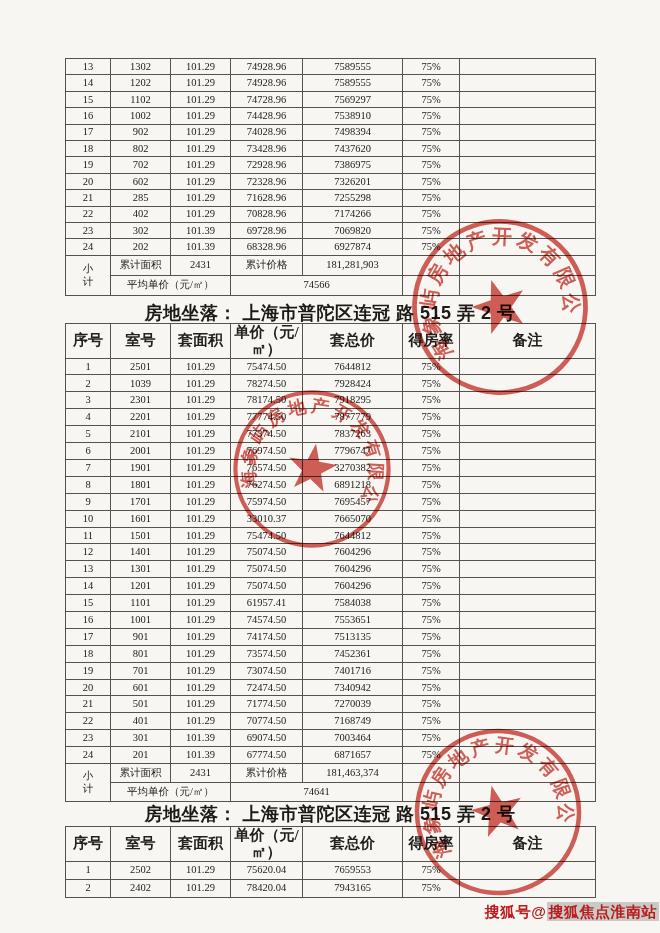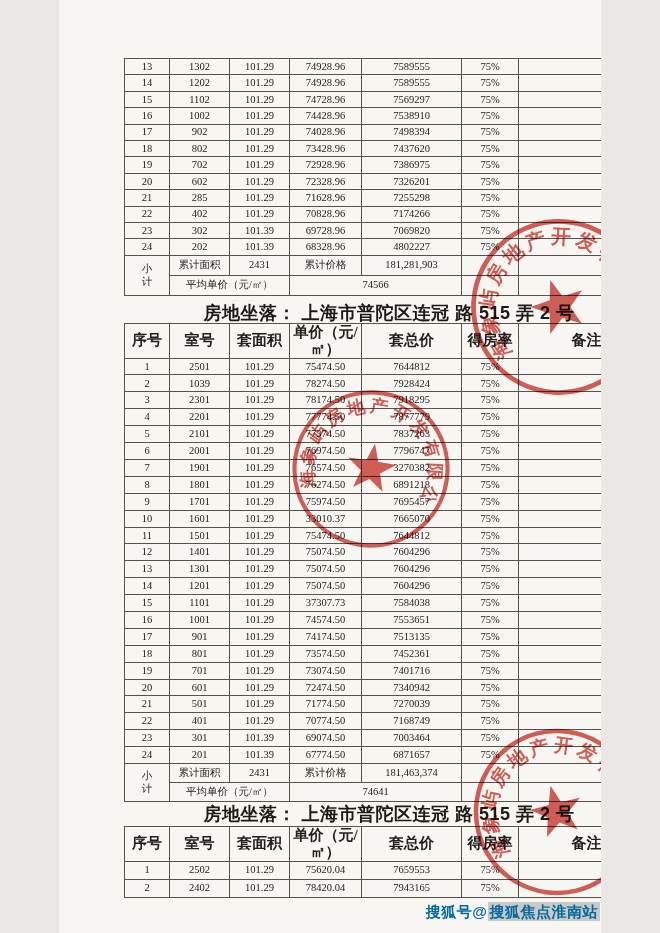--- a/index.html
+++ b/index.html
@@ -1,19 +1,19 @@
 <!DOCTYPE html>
 <html><head>
 <meta charset="utf-8">
 <style>
   * { margin:0; padding:0; box-sizing:border-box; }
   html,body { background:#e9e8e4; }
   body { font-family:"Liberation Serif", serif; }
   .page {
-    position:relative; width:542px; height:933px;
+    position:relative; width:660px; height:933px;
     background:#f7f6f2; overflow:hidden; color:#22201d;
     margin:0 auto;
   }
   table.tbl {
     position:absolute; left:65px; width:530px;
     border-collapse:collapse; table-layout:fixed;
   }
   .tbl td, .tbl th {
     border:1px solid #57534c;
     font-size:10.5px; line-height:1.12;
@@ -45,21 +45,21 @@
     position:absolute; mix-blend-mode:multiply; opacity:.78;
     pointer-events:none;
   }
   .seal-a { left:405px; top:212px; transform:rotate(-18deg); }
   .seal-b { left:227px; top:384px; transform:rotate(9deg); }
   .seal-c { left:408px; top:722px; transform:rotate(-14deg); }
   .seal text { font-family:"Liberation Sans", sans-serif; font-weight:bold; }
   .wm {
     position:absolute; top:903px; right:1px;
     font-family:"Liberation Sans", sans-serif;
-    font-size:15px; font-weight:bold; color:#0369a1;
+    font-size:15px; font-weight:bold; color:#b91c1c;
     letter-spacing:.5px; white-space:nowrap;
   }
   .wm .wm2 { background:rgba(40,40,40,.22); padding:1px 2px; }
 </style>
 </head>
 <body>
 
 <div class="page">
 
   <table class="tbl t1">
@@ -170,21 +170,21 @@
           <td>69728.96</td>
           <td>7069820</td>
           <td>75%</td>
           <td></td>
         </tr>
         <tr>
           <td>24</td>
           <td>202</td>
           <td>101.39</td>
           <td>68328.96</td>
-          <td>4802227</td>
+          <td>6927874</td>
           <td>75%</td>
           <td></td>
         </tr>
       </tbody>
     <tbody>
       <tr class="sub">
         <td rowspan="2"><span class="vstack">小计</span></td>
         <td>累计面积</td>
         <td>2431</td>
         <td>累计价格</td>
@@ -351,21 +351,21 @@
           <td>101.29</td>
           <td>75074.50</td>
           <td>7604296</td>
           <td>75%</td>
           <td></td>
         </tr>
         <tr>
           <td>15</td>
           <td>1101</td>
           <td>101.29</td>
-          <td>37307.73</td>
+          <td>61957.41</td>
           <td>7584038</td>
           <td>75%</td>
           <td></td>
         </tr>
         <tr>
           <td>16</td>
           <td>1001</td>
           <td>101.29</td>
           <td>74574.50</td>
           <td>7553651</td>

